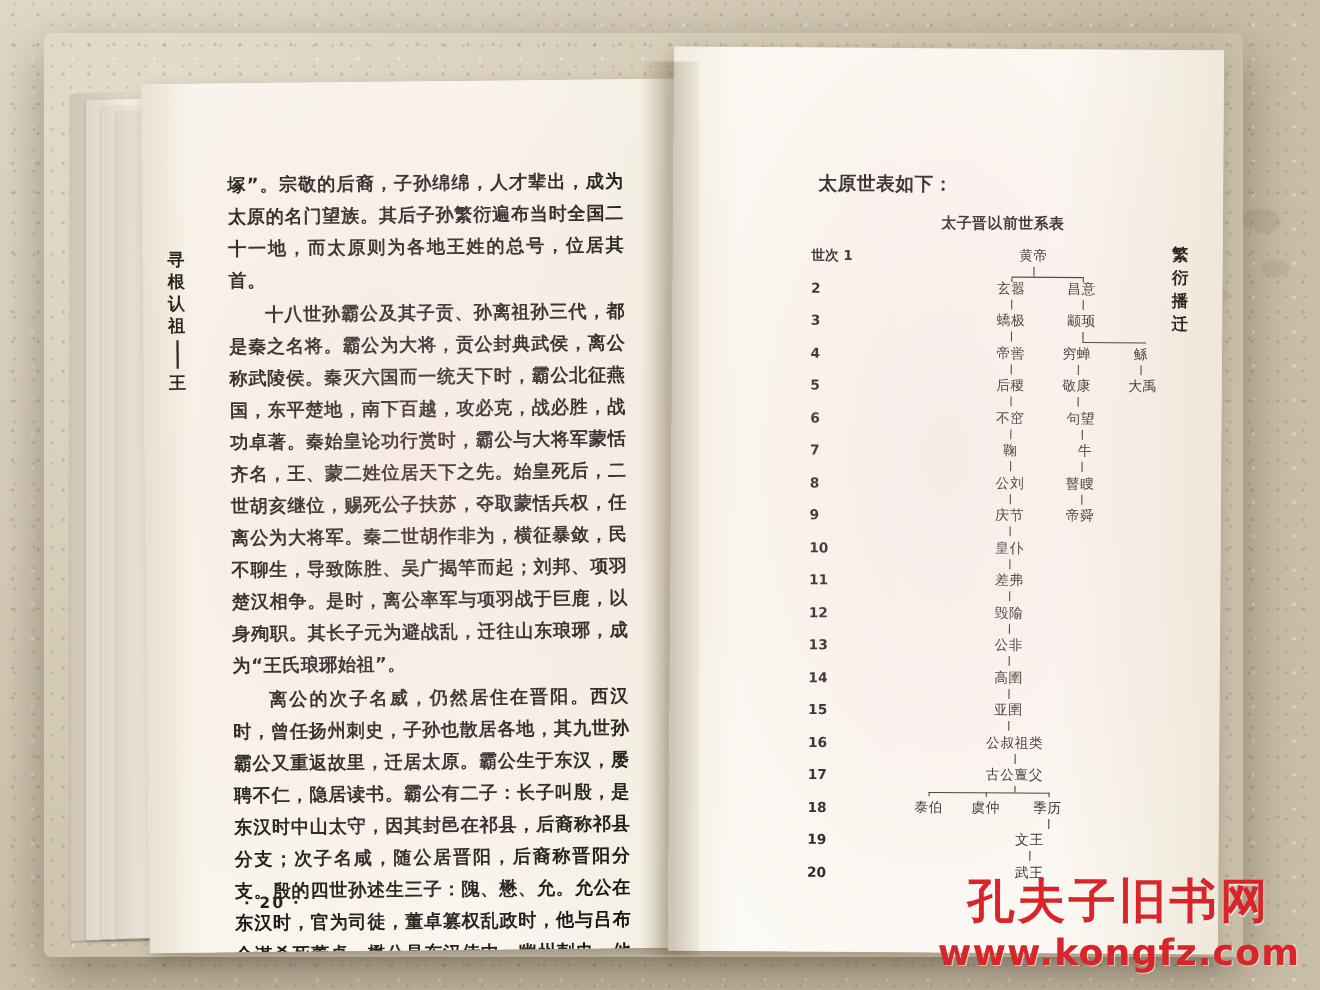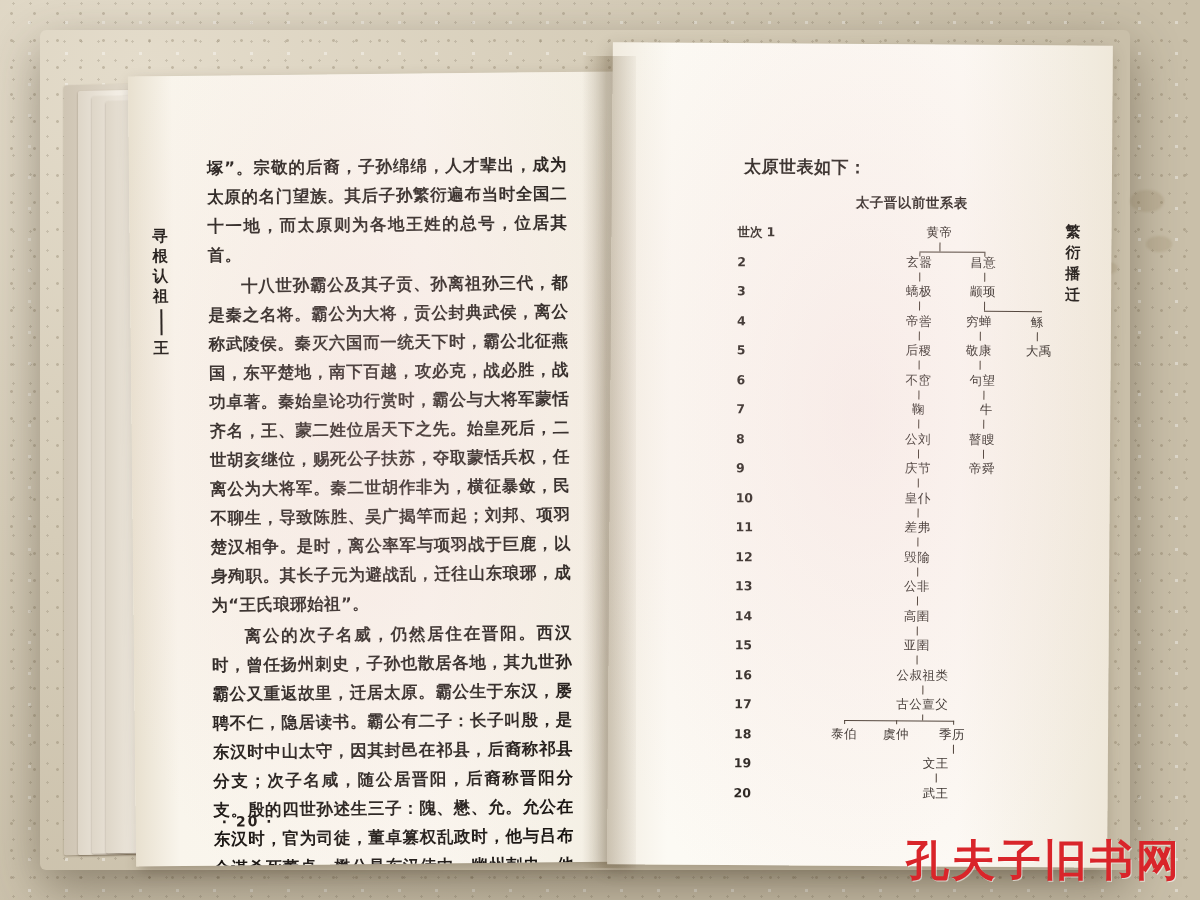--- a/index.html
+++ b/index.html
@@ -530,14 +530,15 @@
         </div>
 
       </div>
     </div>
 
     <div class="gutter-shade"></div>
   </div>
 
   <div class="wm">
     <div class="cn">孔夫子旧书网</div>
+    <div class="url">www.kongfz.com</div>
   </div>
 </div>
 
 </body></html>

